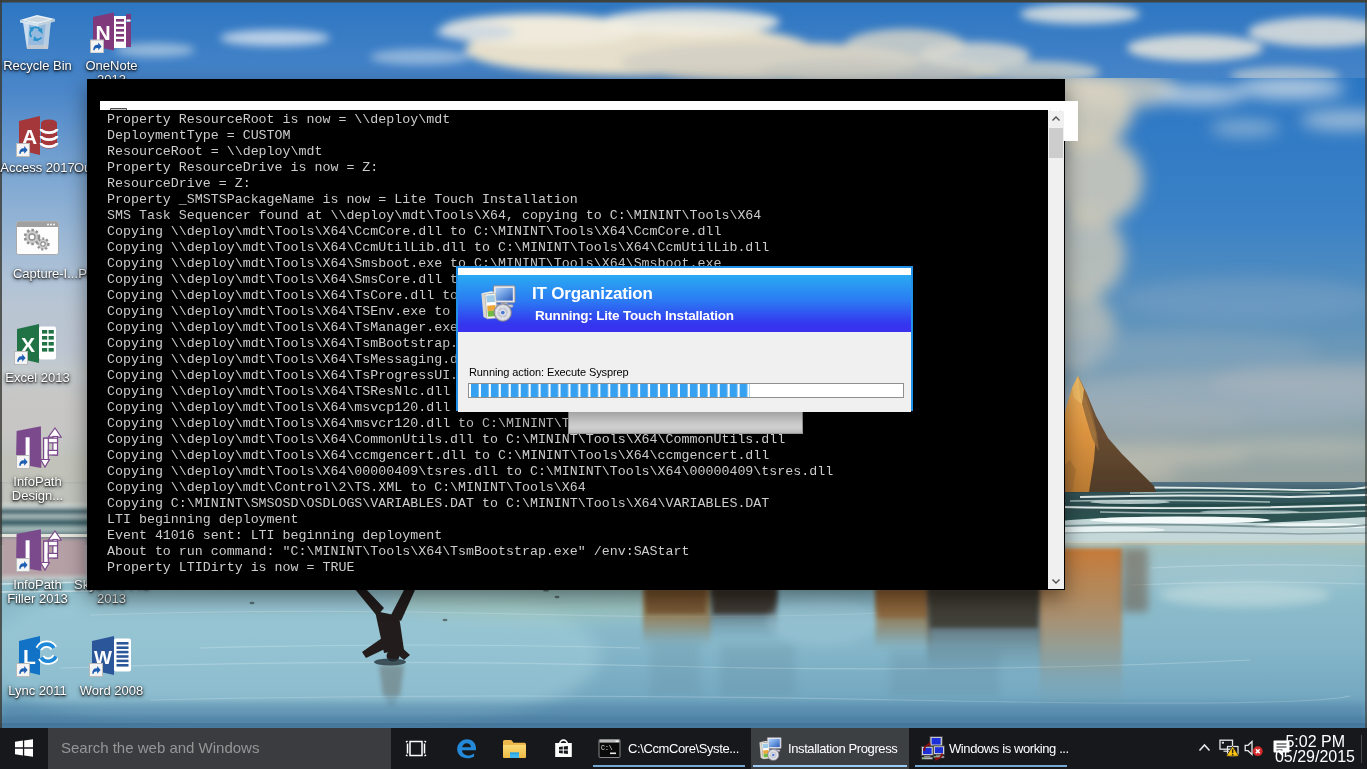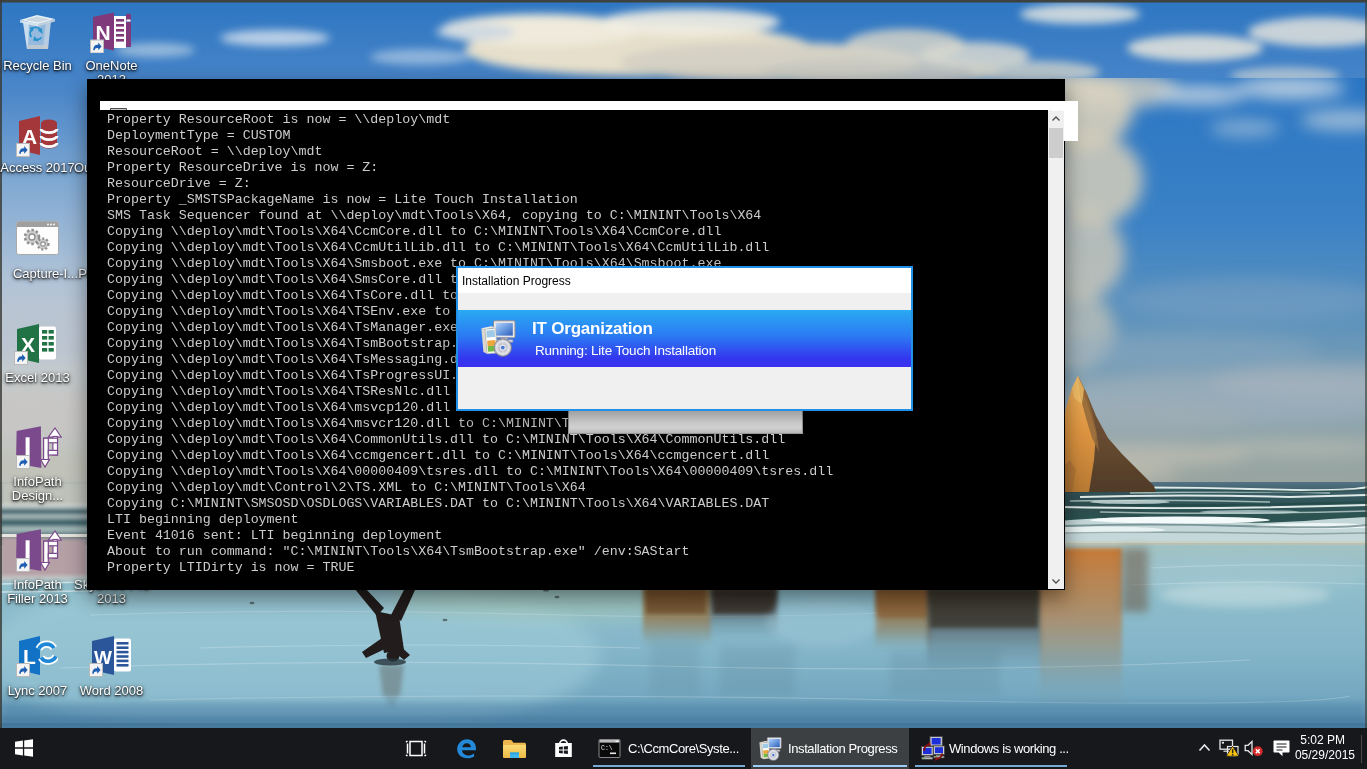--- a/index.html
+++ b/index.html
@@ -15,35 +15,35 @@
 #cmdtitle .t{position:absolute;left:33px;top:8px;font-size:12px;color:#979797;}
 #console{position:absolute;left:0;top:31px;width:961px;height:480px;background:#000;overflow:hidden;}
 #console pre{margin:0;padding:2px 0 0 20px;font-family:"Liberation Mono",monospace;font-size:13.3px;line-height:16px;color:#cccccc;letter-spacing:0;}
 #sbar{position:absolute;right:1px;top:32px;width:16px;height:478px;background:#f0f0f0;}
 
 #peek{position:absolute;left:568px;top:406px;width:233px;height:27px;z-index:3;background:linear-gradient(#ececec,#d8d8d8 80%,#b9b9b9);border:1px solid #9a9a9a;border-top:none;}
 
 #dlg{position:absolute;left:456px;top:266px;width:453px;height:141px;z-index:4;background:#f0f0f0;border:2px solid #2090e8;box-shadow:0 6px 16px rgba(0,0,0,.4);}
 #dlgtitle{position:absolute;left:0;top:0;width:100%;height:25px;background:#fff;}
 #dlgtitle span{position:absolute;left:4px;top:6px;font-size:12px;color:#000;}
-#banner{position:absolute;left:0;top:42px;width:100%;height:57px;background:linear-gradient(#29aaf2,#2b7bf3 45%,#3437ef 85%,#3b30ee);}
+#banner{position:absolute;left:0;top:7px;width:100%;height:57px;background:linear-gradient(#29aaf2,#2b7bf3 45%,#3437ef 85%,#3b30ee);}
 #banner .t1{position:absolute;left:74px;top:9px;color:#fff;font-size:17px;letter-spacing:-0.2px;font-weight:bold;}
-#banner .t2{position:absolute;left:77px;top:33px;color:#fff;font-size:13.5px;letter-spacing:-0.2px;font-weight:normal;}
+#banner .t2{position:absolute;left:77px;top:33px;color:#fff;font-size:13.5px;letter-spacing:-0.2px;font-weight:bold;}
 #dlgbody{position:absolute;left:0;top:82px;width:100%;height:62px;background:#f0f0f0;}
 #dlgbody .ra{position:absolute;left:11px;top:16px;font-size:11px;letter-spacing:-0.1px;color:#000;}
 #pbar{position:absolute;left:10px;top:33px;width:434px;height:13px;background:#fff;border:1px solid #8e8f8f;overflow:hidden;}
 
 #taskbar{position:absolute;left:0;top:728px;width:1367px;height:41px;background:#16181c;z-index:6;}
 #search{position:absolute;left:48px;top:0px;width:343px;height:41px;background:#3b3c3f;}
 #search span{position:absolute;left:13px;top:11px;font-size:15px;color:#969696;}
 .tbtn{position:absolute;top:0;height:41px;z-index:6;}
 .tbtn .lbl{position:absolute;top:13px;font-size:13px;letter-spacing:-0.4px;color:#fff;white-space:nowrap;}
 .uline{position:absolute;bottom:2px;height:2px;background:#76a9d6;}
 #tray{position:absolute;right:0;top:0;height:41px;}
-.clock{position:absolute;color:#fff;font-size:12px;text-align:center;white-space:nowrap;}
+.clock{position:absolute;color:#fff;font-size:16px;text-align:center;white-space:nowrap;}
 </style>
 </head>
 <body>
 <svg id="wall" width="1367" height="769" viewBox="0 0 1367 769">
 <defs>
 <linearGradient id="sky" x1="0" y1="0" x2="0" y2="1">
  <stop offset="0" stop-color="#2d76c2"></stop>
         <stop offset="0.18" stop-color="#4a86c9"></stop>
  <stop offset="0.38" stop-color="#84abd3"></stop>
         <stop offset="0.56" stop-color="#b0c3d7"></stop>
@@ -457,21 +457,21 @@
  <polygon points="3,8 24,3 24,42 3,37" fill="#1272c6"></polygon>
  <text x="13.5" y="31" font-size="21" font-weight="bold" fill="#fff" text-anchor="middle" font-family="Liberation Sans">L</text>
  <g fill="none" transform="rotate(-18 31 20)">
   <path d="M24.5,13.5 A8.5,8 0 0 1 39,17.5" stroke="#fff" stroke-width="7.2"></path>
   <path d="M24.5,13.5 A8.5,8 0 0 1 39,17.5" stroke="#1e88d8" stroke-width="3.6"></path>
   <path d="M38.5,26 A8.5,8 0 0 1 24,22.5" stroke="#fff" stroke-width="7.2"></path>
   <path d="M38.5,26 A8.5,8 0 0 1 24,22.5" stroke="#1e88d8" stroke-width="3.6"></path>
  </g>
  <use href="#sca" x="0" y="30"></use>
 </svg>
-<div class="dlabel" style="left:0px;top:684px;width:75px;">Lync 2007</div>
+<div class="dlabel" style="left:0px;top:684px;width:75px;">Lync 2011</div>
 
 <svg class="dico" style="left:89px;top:633px" width="44" height="44" viewBox="0 0 44 44">
  <polygon points="3,8 25,3 25,42 3,37" fill="#2b579a"></polygon>
  <text x="14" y="31" font-size="19" font-weight="bold" fill="#fff" text-anchor="middle" font-family="Liberation Sans">W</text>
  <rect x="25" y="5.5" width="17" height="33" rx="2" fill="#fff"></rect>
  <g fill="#2b579a">
   <rect x="27.5" y="9" width="12" height="2.6"></rect>
       <rect x="27.5" y="13.4" width="12" height="2.6"></rect>
   <rect x="27.5" y="17.8" width="12" height="2.6"></rect>
       <rect x="27.5" y="22.2" width="12" height="2.6"></rect>
@@ -546,26 +546,37 @@
   <div id="dlgtitle">
       <span>Installation Progress</span>
     </div>
   <div id="banner">
     <svg class="abs" style="left:23px;top:10px" width="35" height="37" viewBox="0 0 35 37" id="instico1">
         <use href="#insticon"></use>
       </svg>
     <div class="t1">IT Organization</div>
     <div class="t2">Running: Lite Touch Installation</div>
   </div>
+  <div id="dlgbody">
+    <div class="ra">Running action: Execute Sysprep</div>
+    <div id="pbar">
+        <svg width="432" height="13" viewBox="0 0 432 13" style="position:absolute;left:2px;top:0px" id="pseg">
+          <rect x="0" y="0" width="279" height="13" fill="url(#segp)"></rect>
+        </svg>
+      </div>
+  </div>
 </div>
 
 <div id="taskbar">
   <svg class="abs" style="left:15px;top:11px" width="18" height="18" viewBox="0 0 18 18">
     <path d="M0 2.7 L7.9 1.6 V8.3 H0 Z M9.2 1.4 L18 0.2 V8.3 H9.2 Z M0 9.7 H7.9 V16.4 L0 15.3 Z M9.2 9.7 H18 V17.8 L9.2 16.6 Z" fill="#fff"></path>
   </svg>
+  <div id="search">
+      <span>Search the web and Windows</span>
+    </div>
   <svg class="abs" style="left:405px;top:11px" width="22" height="19" viewBox="0 0 22 19">
     <rect x="5" y="2.5" width="12" height="14" fill="none" stroke="#fff" stroke-width="1.5"></rect>
     <path d="M2.5 4.5 v10" stroke="#fff" stroke-width="1.5"></path>
       <path d="M19.5 4.5 v10" stroke="#fff" stroke-width="1.5"></path>
     <path d="M1 3.2 l1.5-1.2 M1 15.8 l1.5 1.2 M21 3.2 l-1.5-1.2 M21 15.8 l-1.5 1.2" stroke="#fff" stroke-width="1.5" fill="none"></path>
   </svg>
   <svg class="abs" style="left:455px;top:9px" width="23" height="23" viewBox="0 0 32 32" id="edge">
       <path d="M3,17.2 C3,9.3 9.2,3.2 16.8,3.2 C24.4,3.2 29.2,8.8 29.2,15.8 L29.2,18.6 L9.8,18.6 C10.3,23.2 13.8,25.6 17.8,25.6 C21.2,25.6 24.2,24.6 26.6,22.8 L26.6,27.2 C24.1,28.9 20.9,29.7 17.2,29.7 C9.1,29.7 3,24.3 3,17.2 Z M10,14.4 L22.3,14.4 C21.8,10.8 19.7,8.8 16.2,8.8 C12.7,8.8 10.7,11.2 10,14.4 Z" fill="#2389d8"></path>
     </svg>
   <svg class="abs" style="left:502px;top:10px" width="25" height="21" viewBox="0 0 25 21" id="folder">

